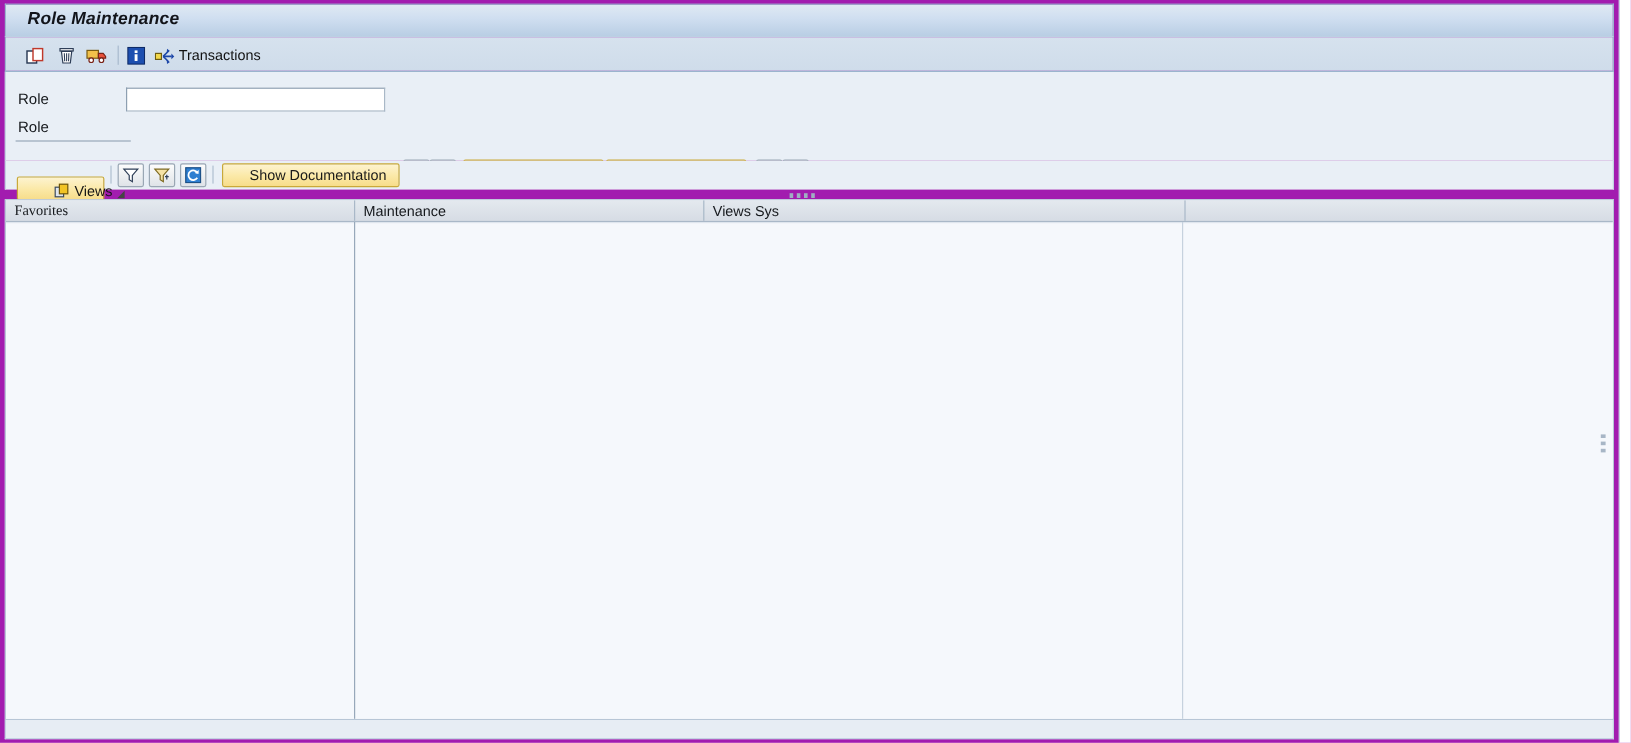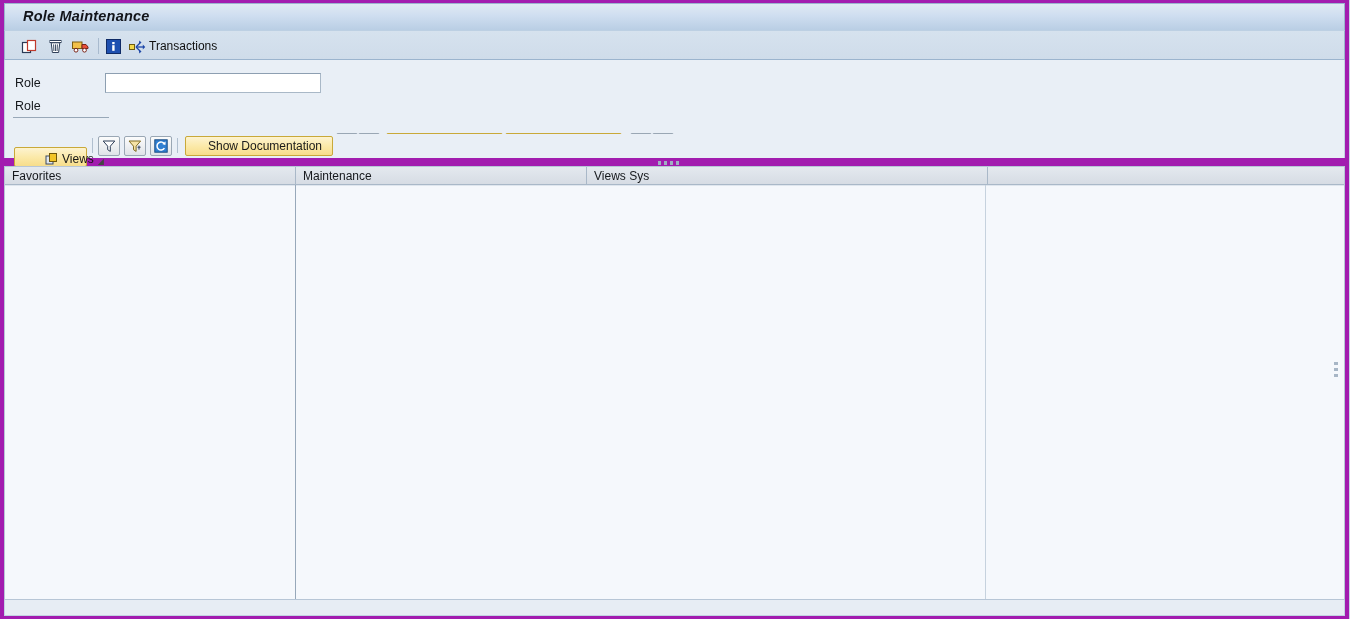--- a/index.html
+++ b/index.html
@@ -525,21 +525,21 @@
   <div id="splitter-grip">
     <i></i>
       <i></i>
       <i></i>
       <i></i>
   </div>
 
   <div id="table-panel">
 
     <div id="table-head">
-      <div class="th" style="width:291px;">Favorites</div>
+      <div class="th" style="width:291px;font-family:Liberation Serif, serif;">Favorites</div>
       <div class="th" style="width:291px;">Maintenance</div>
       <div class="th" style="width:401px;">Views Sys</div>
       <div class="th last" style="flex:1;"></div>
     </div>
 
     <div id="table-body">
       <div id="row-guide"></div>
       <div class="col-div" style="left:290px;"></div>
       <div class="col-div" style="left:980px; background:#c6d2de;"></div>
     </div>

